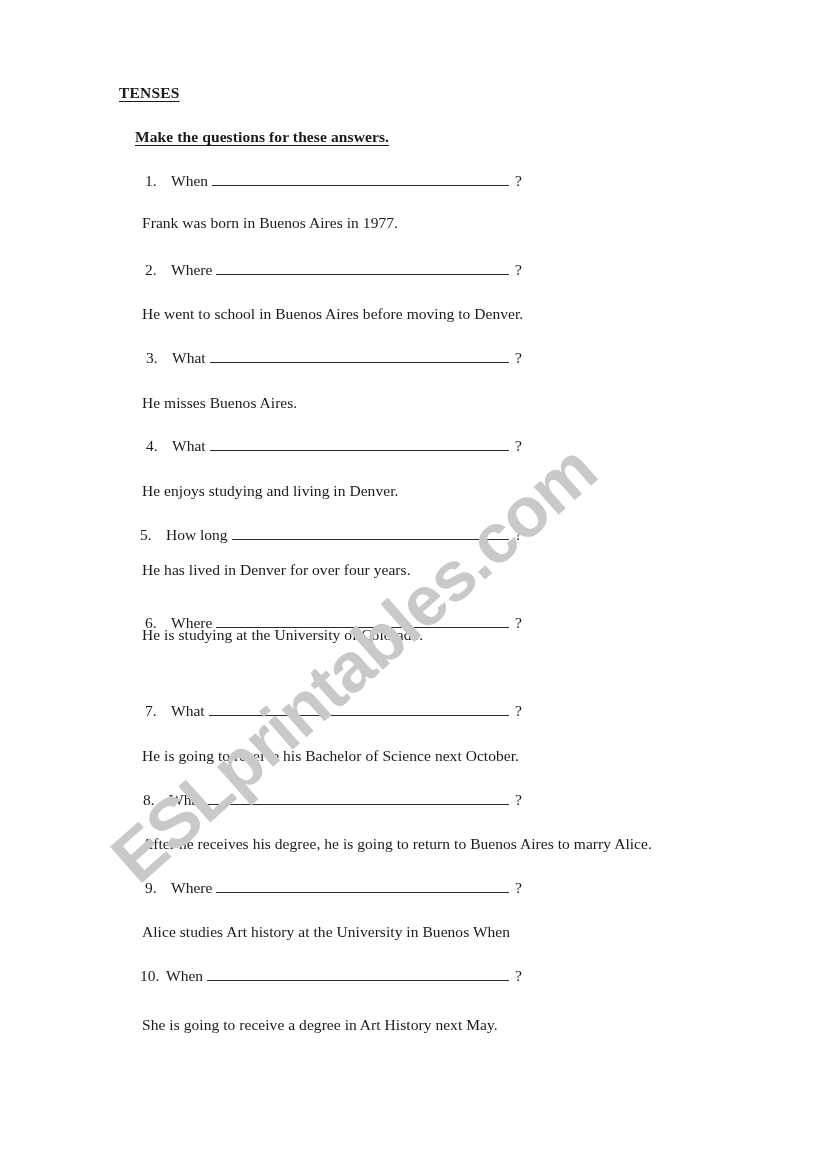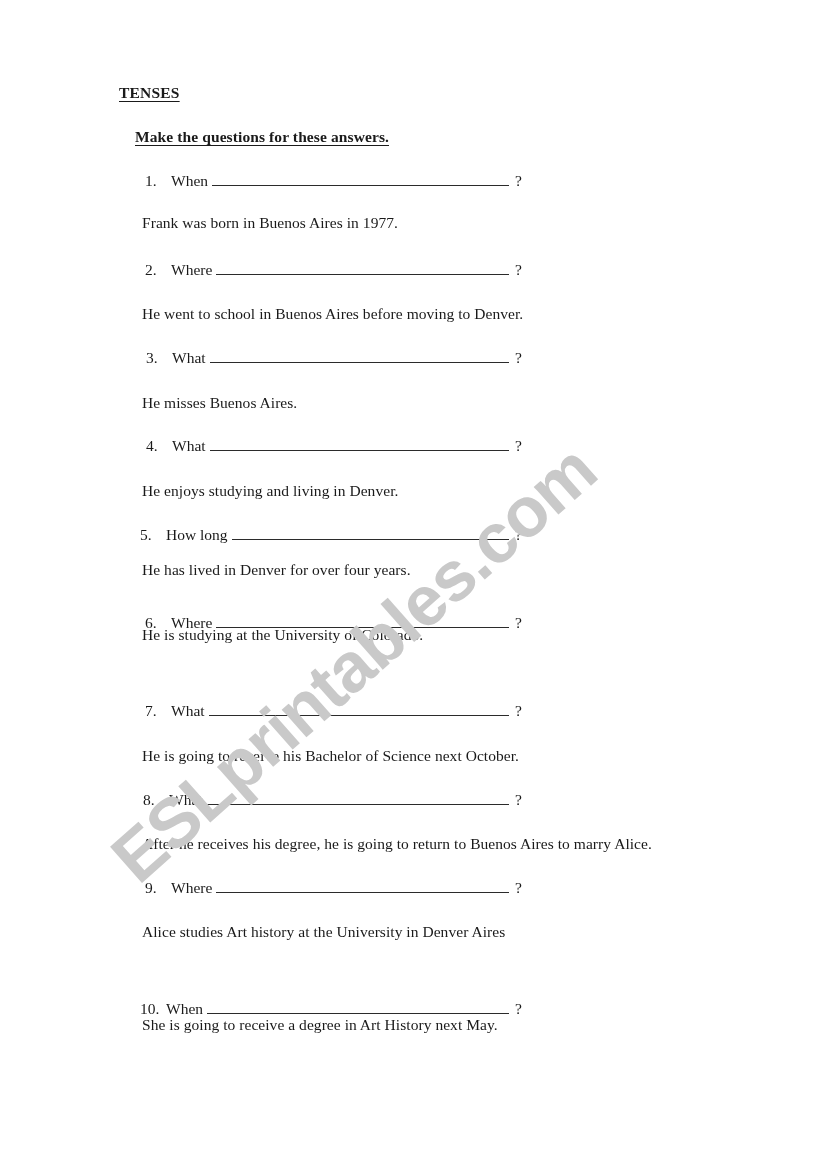--- a/index.html
+++ b/index.html
@@ -176,22 +176,22 @@
           <span class="q-blank"></span>
           <span class="q-mark">?</span>
         </div>
         <div class="a-row" style="top: 835px;">After he receives his degree, he is going to return to Buenos Aires to marry Alice.</div>
         <div class="q-row" style="top: 879px; left: 145px; right: 196px;">
           <span class="q-num">9.</span>
           <span class="q-word">Where</span>
           <span class="q-blank"></span>
           <span class="q-mark">?</span>
         </div>
-        <div class="a-row" style="top: 923px;">Alice studies Art history at the University in Denver Aires</div>
-        <div class="q-row" style="top: 967px; left: 140px; right: 196px; margin-top: 33px;">
+        <div class="a-row" style="top: 923px;">Alice studies Art history at the University in Buenos When</div>
+        <div class="q-row" style="top: 967px; left: 140px; right: 196px;">
           <span class="q-num">10.</span>
           <span class="q-word">When</span>
           <span class="q-blank"></span>
           <span class="q-mark">?</span>
         </div>
         <div class="a-row" style="top: 1016px;">She is going to receive a degree in Art History next May.</div>
       </div>
 
   </div>
 

